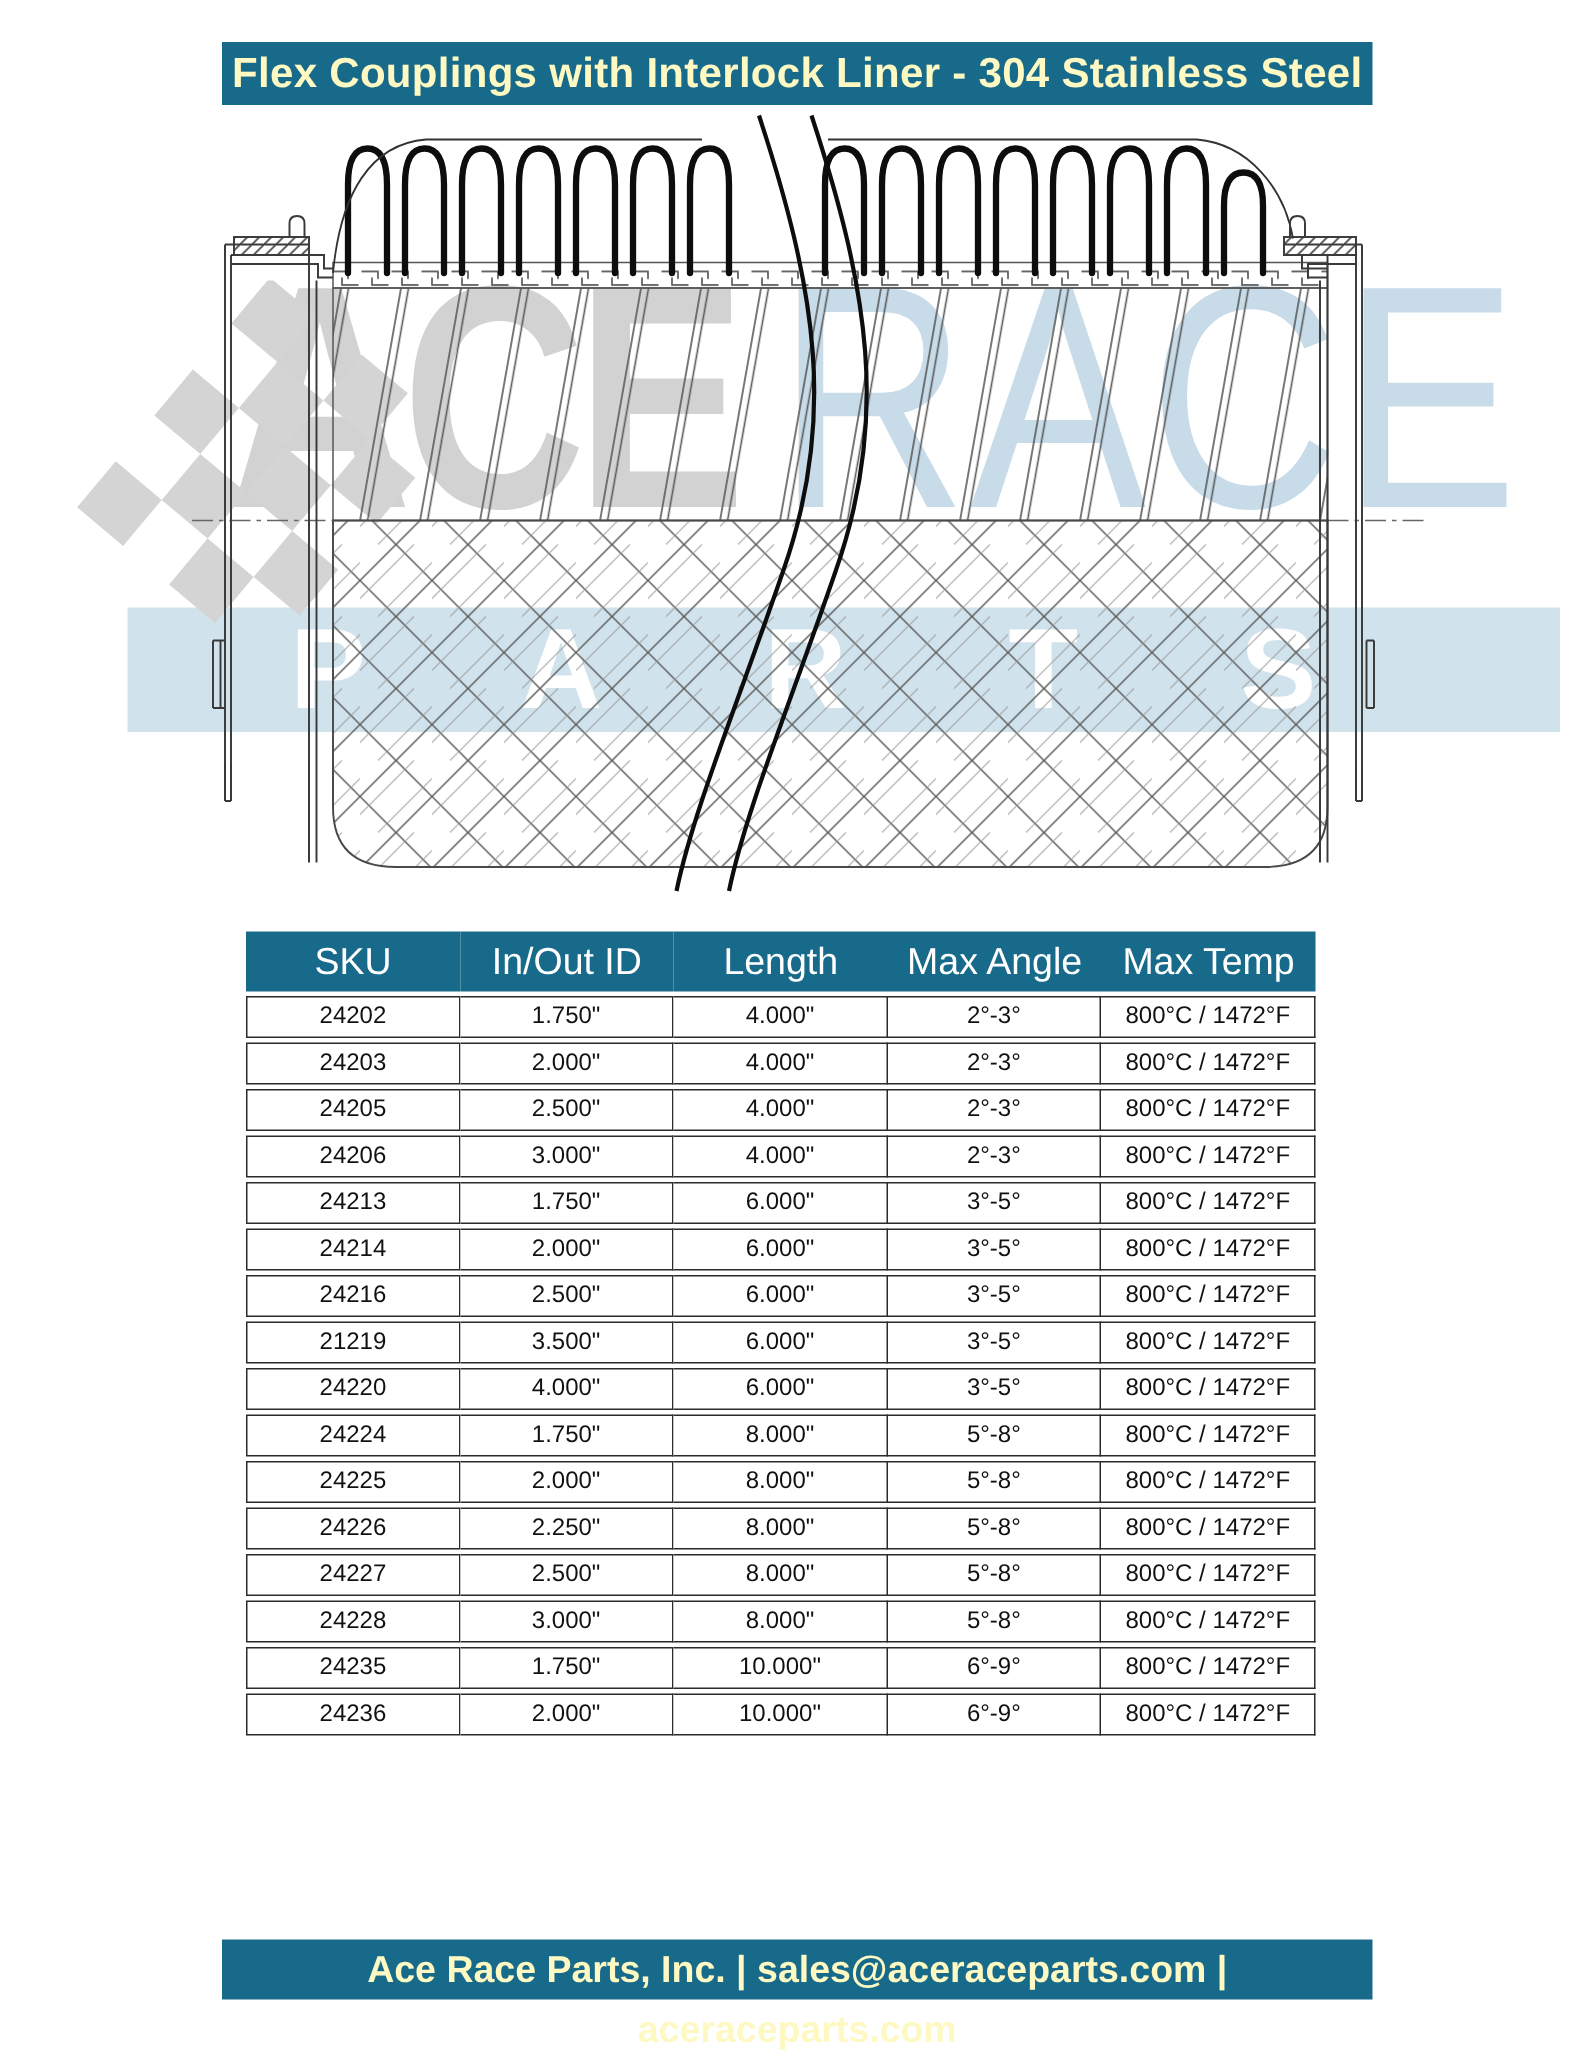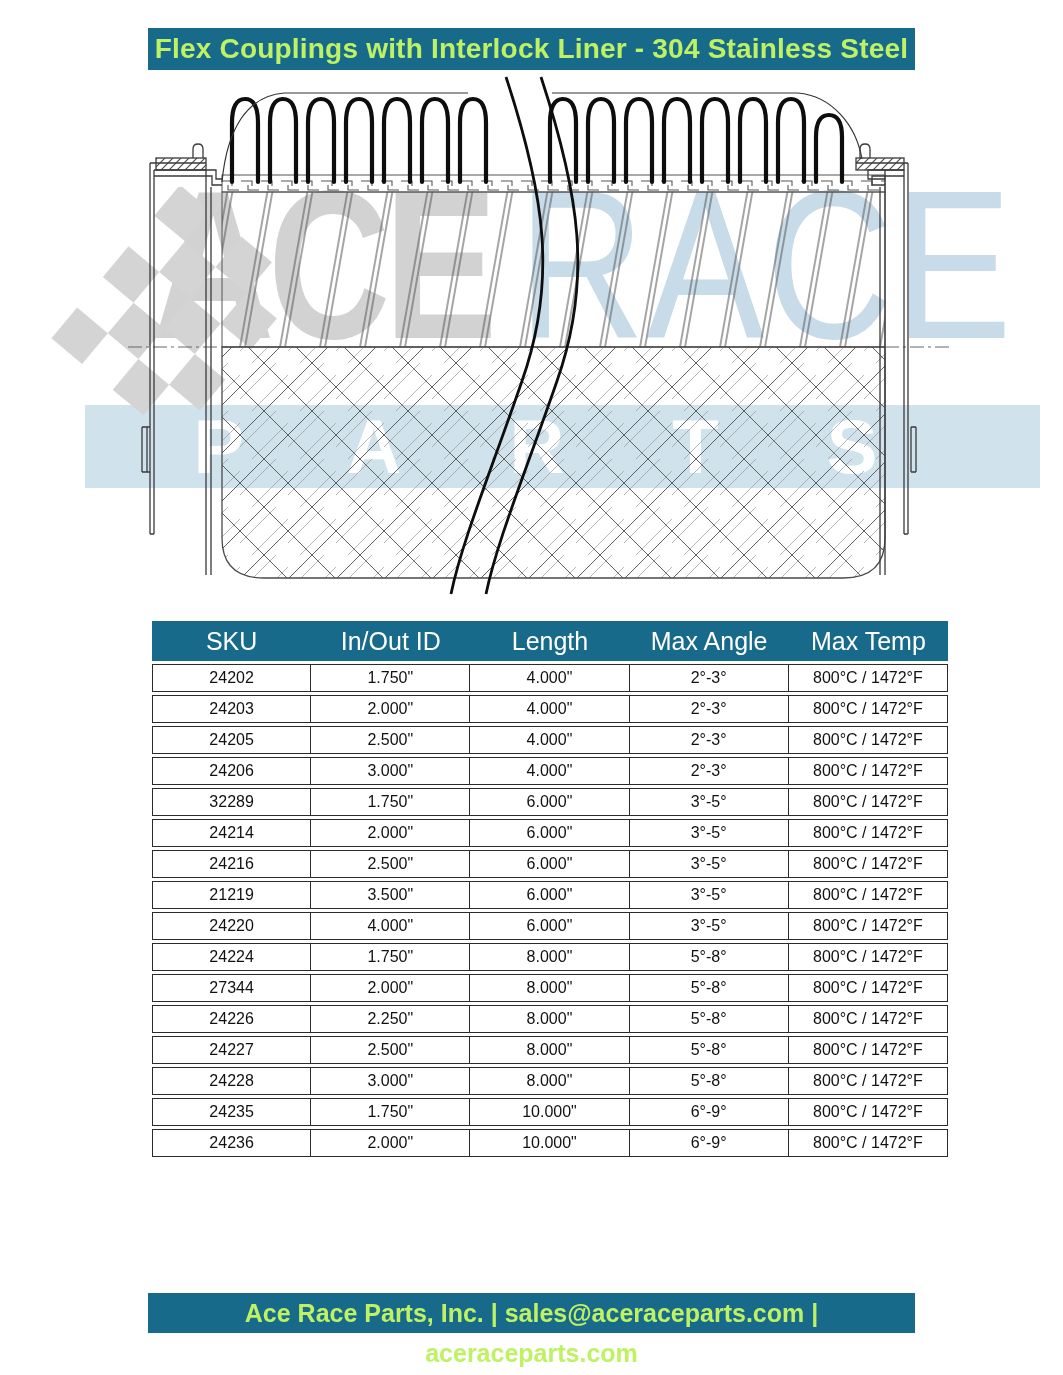--- a/index.html
+++ b/index.html
@@ -1,35 +1,35 @@
 <!DOCTYPE html>
 <html style="--teal: #186a8b; --watermark-gray: #d2d2d2; --watermark-blue: #c7dbe9; --band-blue: #d0e2ec; --line: #3a3a3a;"><head>
 <meta charset="utf-8">
 <style>
   html,body{margin:0;padding:0;background:#fff;}
   .page{position:relative;width:1063px;height:1375px;background:#fff;overflow:hidden;
         font-family:"Liberation Sans",sans-serif;}
   .bar{position:absolute;left:148px;width:767px;background:var(--teal,#186a8b);
-       color:#bef264;text-align:center;}
+       color:#fef9c3;text-align:center;}
   .title-bar{top:28px;height:42px;line-height:42px;font-size:28px;font-weight:600;letter-spacing:.2px;}
   .footer-bar{top:1293px;height:40px;line-height:40px;font-size:25px;font-weight:700;}
   
   .hero{position:absolute;top:75px;left:0;width:1063px;height:540px;}
   .wm{position:absolute;line-height:1;user-select:none;}
   .wm-ace{top:84px;left:152px;font-size:212px;font-weight:800;letter-spacing:-8px;
           color:var(--watermark-gray,#d2d2d2);transform:scaleX(.80);transform-origin:left top;}
   .wm-race{top:84px;left:518px;font-size:212px;font-weight:400;letter-spacing:2px;
            color:var(--watermark-blue,#c7dbe9);transform:scaleX(.83);transform-origin:left top;}
   .wm-band{top:330px;left:85px;width:955px;height:83px;background:var(--band-blue,#d0e2ec);
            color:#fff;font-size:76px;font-weight:700;letter-spacing:108px;text-indent:54px;
            text-align:center;line-height:84px;}
   .wm-flag{position:absolute;top:112px;left:50px;}
   .drawing{position:absolute;top:0;left:0;}
   
-  .table-wrap{position:absolute;top:618px;left:152px;width:796px;}
+  .table-wrap{position:absolute;top:618px;left:164px;width:713px;}
   table.spec{width:100%;border-collapse:separate;border-spacing:0 3px;table-layout:fixed;}
   table.spec th{background:var(--teal,#186a8b);color:#fff;font-size:25px;font-weight:500;
                 height:40px;padding:0;text-align:center;border:none;}
   table.spec td{border:1.5px solid #2b2b2b;border-left:none;height:26px;padding:0 2px;
                 font-size:16px;color:#111;text-align:center;background:#fff;
                 white-space:nowrap;overflow:hidden;}
   table.spec td:first-child{border-left:1.5px solid #2b2b2b;}
 </style>
 </head>
 <body>
@@ -163,21 +163,21 @@
             <td>800°C / 1472°F</td>
           </tr>
           <tr>
             <td>24206</td>
             <td>3.000"</td>
             <td>4.000"</td>
             <td>2°-3°</td>
             <td>800°C / 1472°F</td>
           </tr>
           <tr>
-            <td>32289</td>
+            <td>24213</td>
             <td>1.750"</td>
             <td>6.000"</td>
             <td>3°-5°</td>
             <td>800°C / 1472°F</td>
           </tr>
           <tr>
             <td>24214</td>
             <td>2.000"</td>
             <td>6.000"</td>
             <td>3°-5°</td>
@@ -205,21 +205,21 @@
             <td>800°C / 1472°F</td>
           </tr>
           <tr>
             <td>24224</td>
             <td>1.750"</td>
             <td>8.000"</td>
             <td>5°-8°</td>
             <td>800°C / 1472°F</td>
           </tr>
           <tr>
-            <td>27344</td>
+            <td>24225</td>
             <td>2.000"</td>
             <td>8.000"</td>
             <td>5°-8°</td>
             <td>800°C / 1472°F</td>
           </tr>
           <tr>
             <td>24226</td>
             <td>2.250"</td>
             <td>8.000"</td>
             <td>5°-8°</td>

